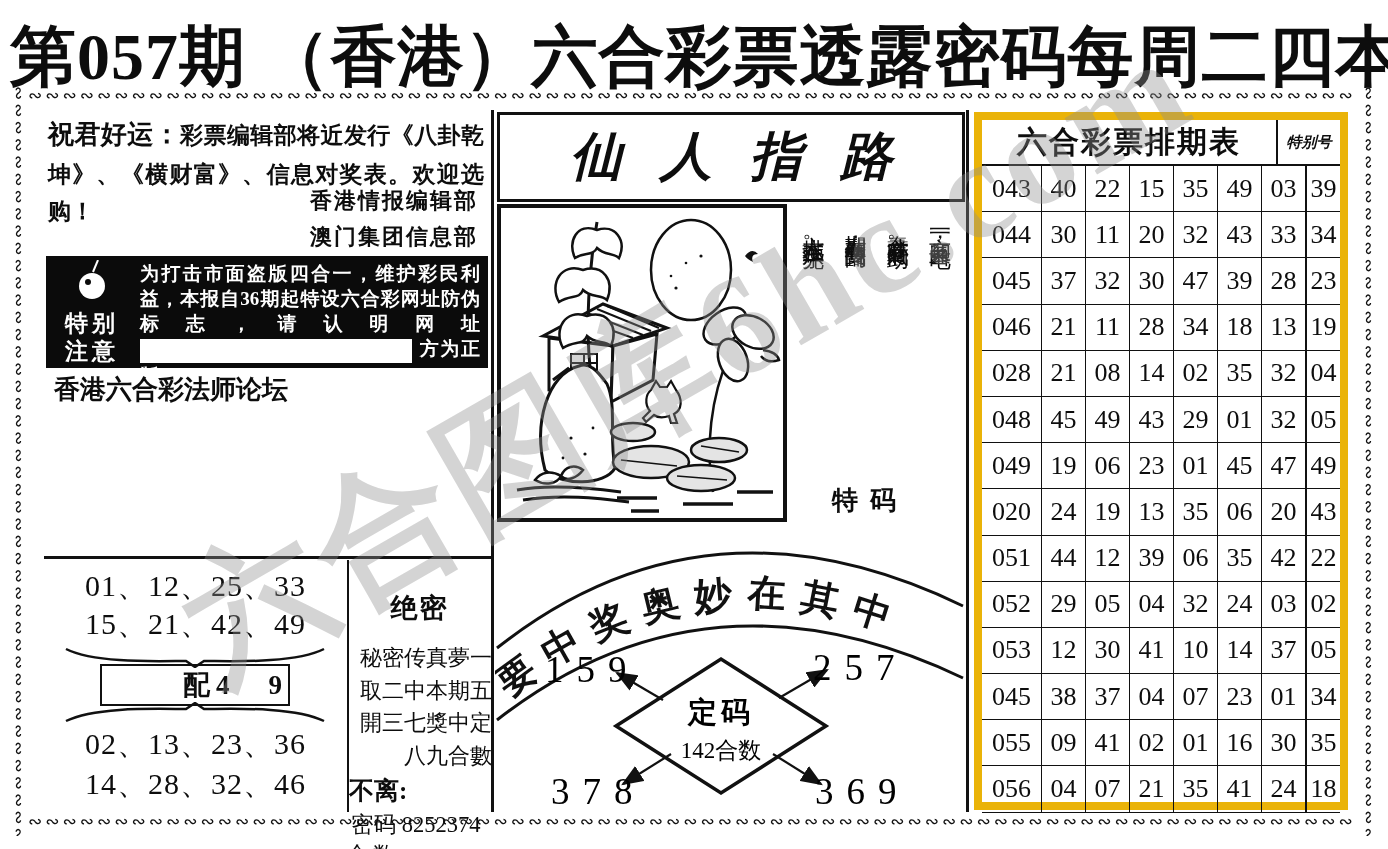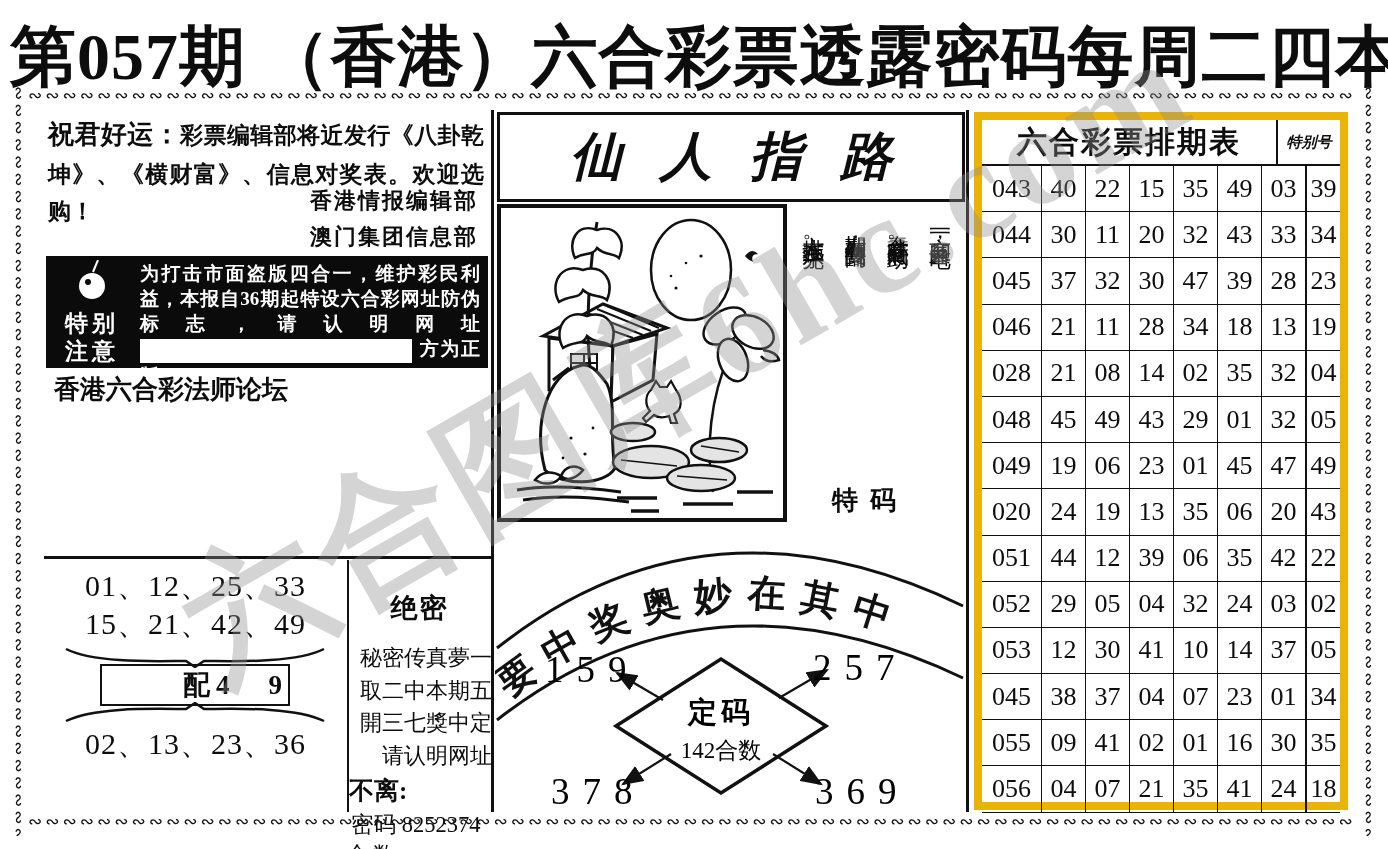--- a/index.html
+++ b/index.html
@@ -129,29 +129,30 @@
     <div class="numrow nr1">01、12、25、33</div>
     <div class="numrow nr2">15、21、42、49</div>
     <svg class="brace brace-under" width="266" height="22" viewBox="0 0 266 22">
       <path d="M4,3 C34,18 100,15 124,15 L133,21 L142,15 C166,15 232,18 262,3" fill="none" stroke="#111" stroke-width="2.5"></path>
     </svg>
     <div class="pei-box">配4　9</div>
     <svg class="brace brace-over" width="266" height="22" viewBox="0 0 266 22">
       <path d="M4,19 C34,4 100,7 124,7 L133,1 L142,7 C166,7 232,4 262,19" fill="none" stroke="#111" stroke-width="2.5"></path>
     </svg>
     <div class="numrow nr3">02、13、23、36</div>
+    <div class="numrow nr4">14、28、32、46</div>
   </div>
 
   <div class="secret-box">
     <div class="secret-h">绝密</div>
     <div class="secret-lines">
         <div>秘密传真夢一</div>
         <div>取二中本期五</div>
         <div>開三七獎中定</div>
-        <div>请认明网址</div>
+        <div>八九合數</div>
       </div>
     <div class="secret-buli">不离:</div>
     <div class="secret-code">密码 8252374</div>
     <div class="secret-tail">合数</div>
   </div>
 
   <div class="xianren">仙人指路</div>
 
   <div class="picture">
     <svg width="282" height="310" viewBox="0 0 282 310">

